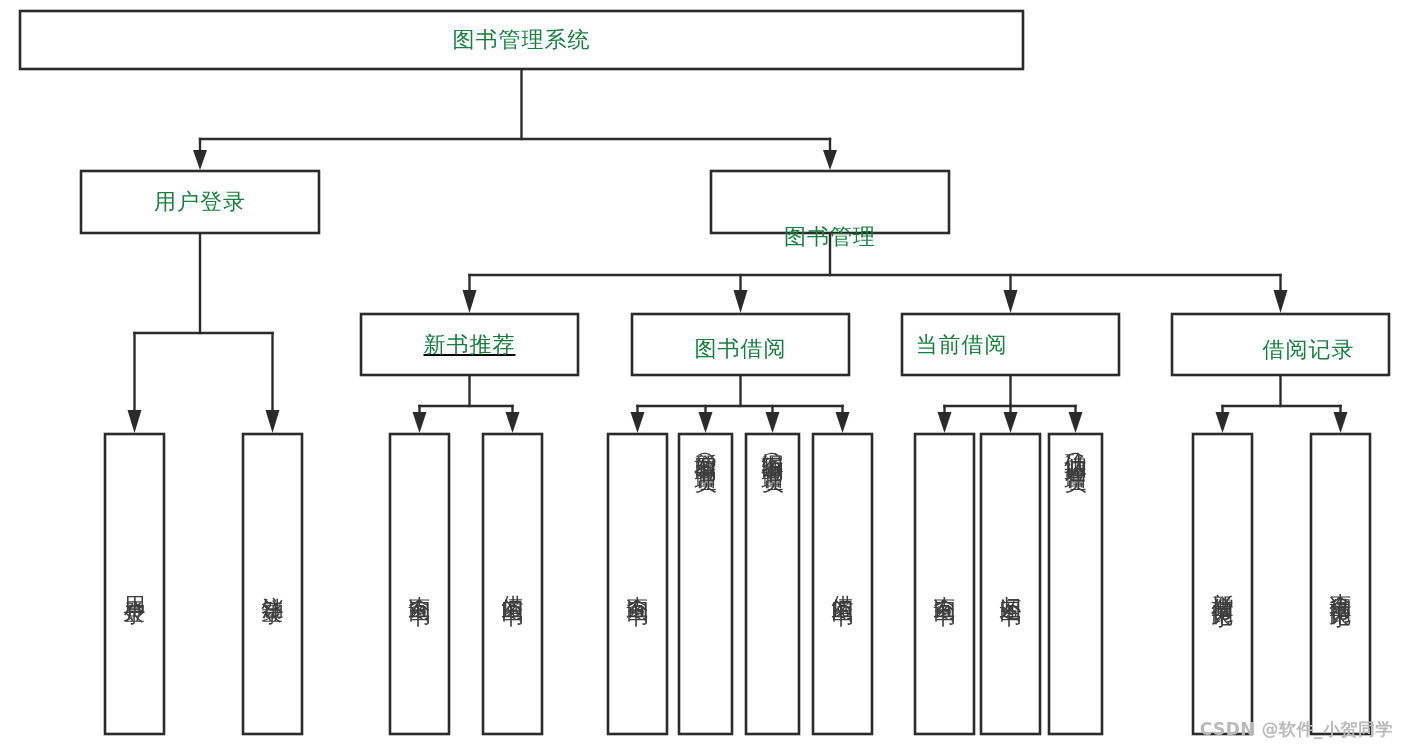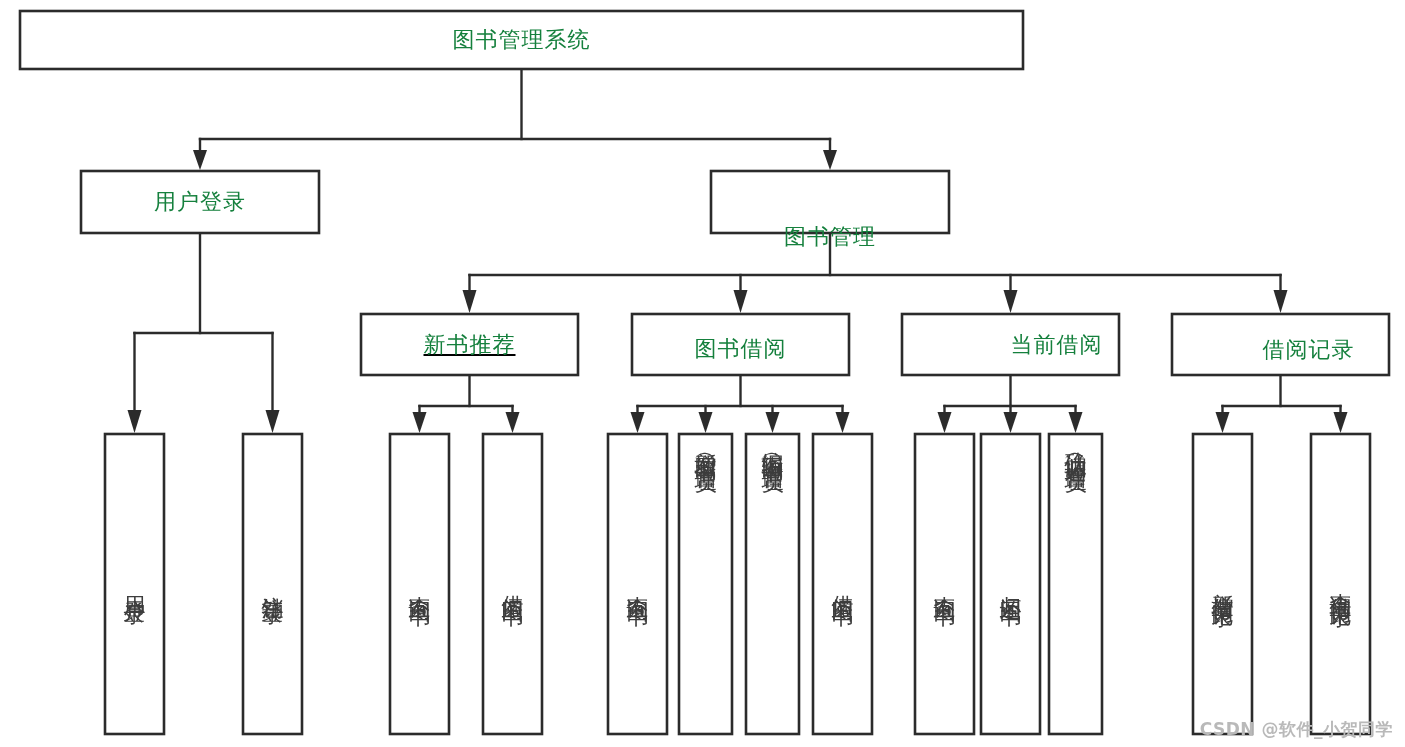--- a/index.html
+++ b/index.html
@@ -191,21 +191,21 @@
   <div class="hlabel-wrap" style="left:711px; top:171px; width:238px; height:60px;margin-top:36px;">
     <span class="hlabel-text">图书管理</span>
   </div>
 
   <div class="hlabel-wrap" style="left:361px; top:314px; width:217px; height:61px;text-decoration:underline;">
     <span class="hlabel-text">新书推荐</span>
   </div>
   <div class="hlabel-wrap" style="left:632px; top:314px; width:217px; height:69px;">
     <span class="hlabel-text">图书借阅</span>
   </div>
-  <div class="hlabel-wrap" style="left:948px; top:314px; width:217px; height:61px;border-radius:16px;">
+  <div class="hlabel-wrap" style="left:853px; top:314px; width:217px; height:61px;border-radius:16px;">
     <span class="hlabel-text">当前借阅</span>
   </div>
   <div class="hlabel-wrap" style="left:1184px; top:314px; width:217px; height:71px;padding-left:16px;">
     <span class="hlabel-text">借阅记录</span>
   </div>
 
   <div class="vlabel-wrap" style="left:105px; top:434px; width:59px; height:300px;">
     <span class="vlabel-text">用户登录</span>
   </div>
   <div class="vlabel-wrap" style="left:243px; top:434px; width:59px; height:300px;">

